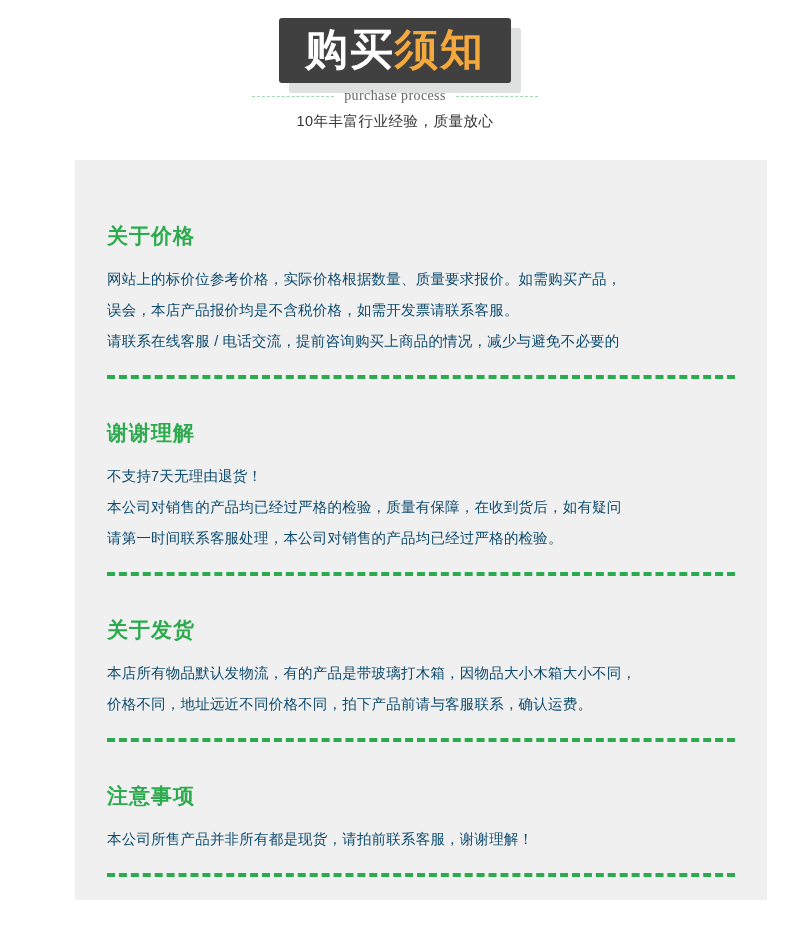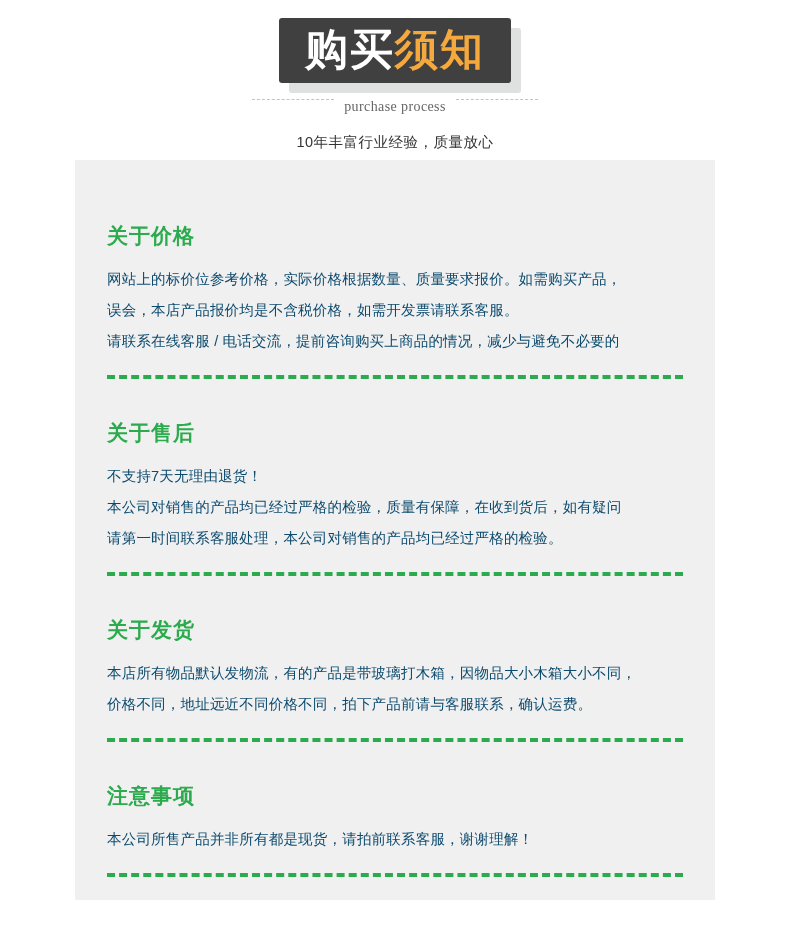--- a/index.html
+++ b/index.html
@@ -54,49 +54,50 @@
     left: 10px;
     top: 10px;
     width: 100%;
     height: 100%;
     background: #dfe1e0;
     border-radius: 3px;
     z-index: -1;
   }
 
   .subtitle-row {
-    margin-top: 16px;
+    margin-top: 5px;
     display: flex;
+    align-items: center;
     justify-content: center;
     gap: 10px;
   }
   .sub-line {
     width: 82px;
     height: 0;
     border-top: 1px dashed #9fd9ad;
   }
   .subtitle-en {
     font-family: "Liberation Serif", serif;
     font-size: 14px;
     color: #666666;
     letter-spacing: 0.4px;
   }
   .subtitle-cn {
-    margin-top: 18px;
+    margin-top: 8px;
     font-size: 14.5px;
     color: #333333;
     letter-spacing: 0.5px;
   }
 
   
   .panel {
     position: absolute;
     left: 75px;
     top: 160px;
-    width: 640px;
+    width: 692px;
     height: 740px;
     background: #f0f0f0;
   }
 
   .section {
     padding: 0 32px;
   }
 
   .section-title {
     font-family: "DejaVu Sans", sans-serif;
@@ -151,21 +152,21 @@
       <div class="section-title">关于价格</div>
       <div class="section-body">
         <div>网站上的标价位参考价格，实际价格根据数量、质量要求报价。如需购买产品，</div>
         <div>误会，本店产品报价均是不含税价格，如需开发票请联系客服。</div>
         <div>请联系在线客服 / 电话交流，提前咨询购买上商品的情况，减少与避免不必要的</div>
       </div>
     </div>
     <div class="divider"></div>
 
     <div class="section sec-after">
-      <div class="section-title">关于售后</div>
+      <div class="section-title">谢谢理解</div>
       <div class="section-body">
         <div>不支持7天无理由退货！</div>
         <div>本公司对销售的产品均已经过严格的检验，质量有保障，在收到货后，如有疑问</div>
         <div>请第一时间联系客服处理，本公司对销售的产品均已经过严格的检验。</div>
       </div>
     </div>
     <div class="divider"></div>
 
     <div class="section sec-ship">
       <div class="section-title">关于发货</div>

